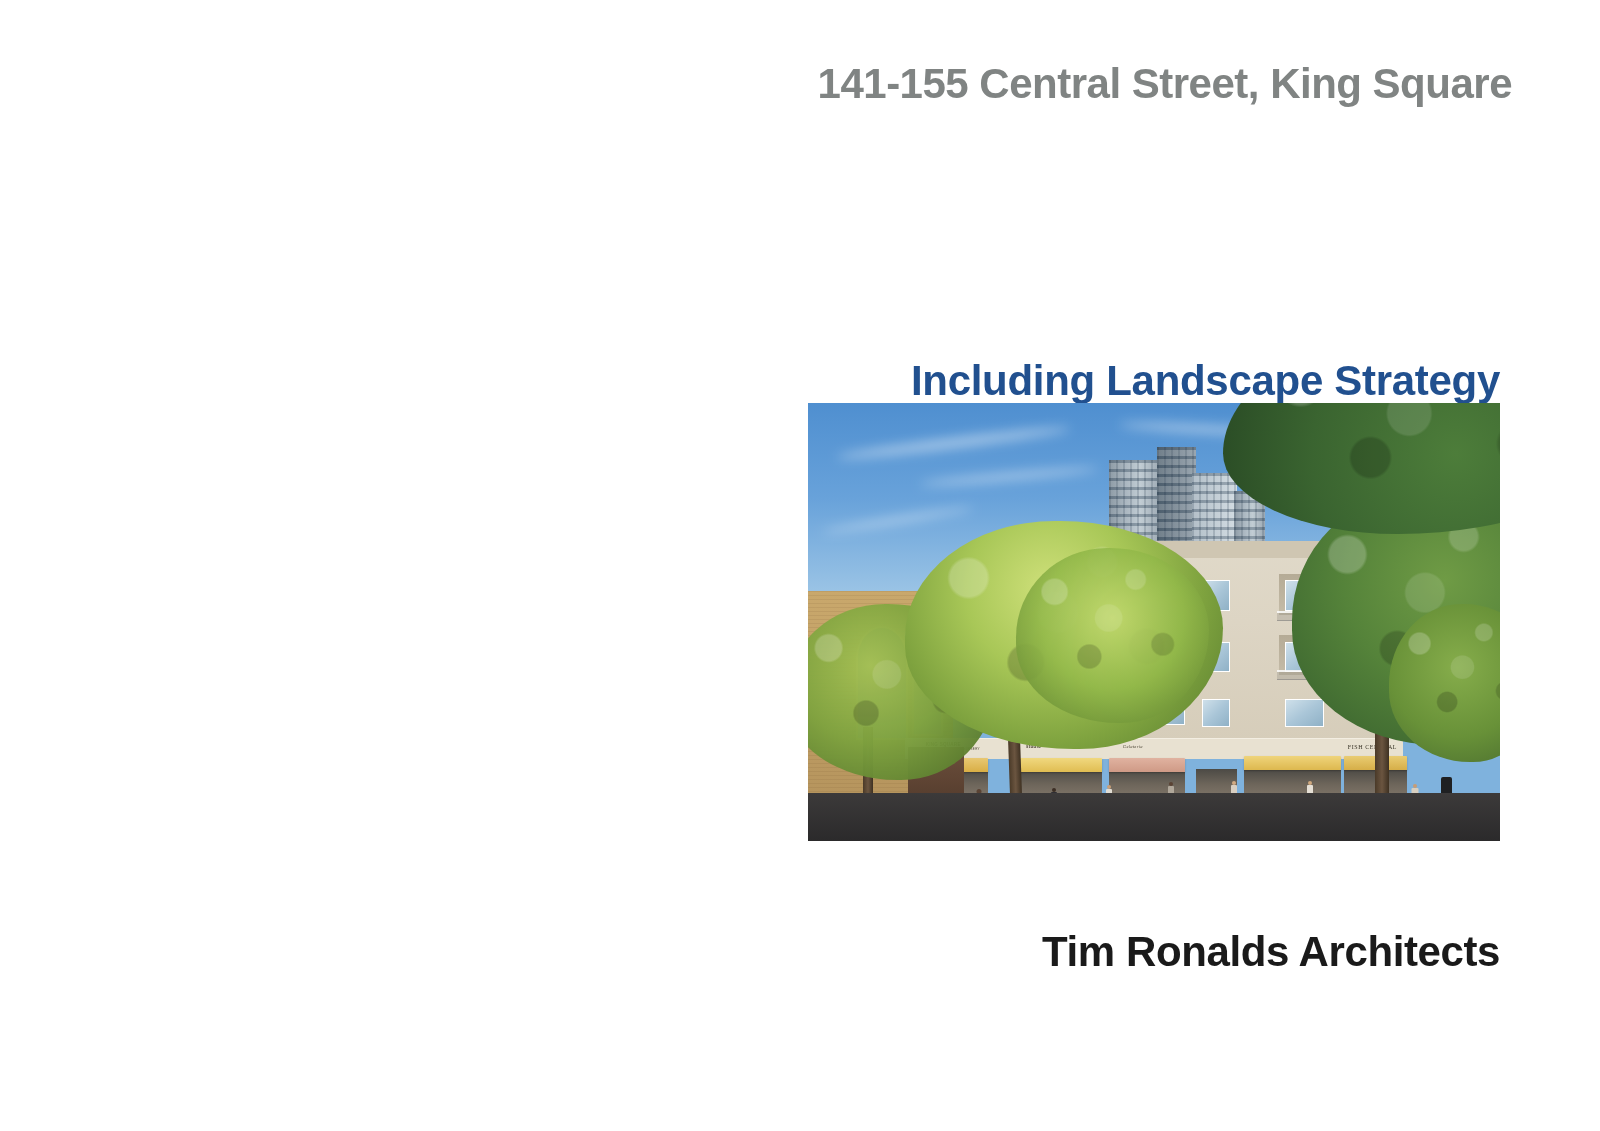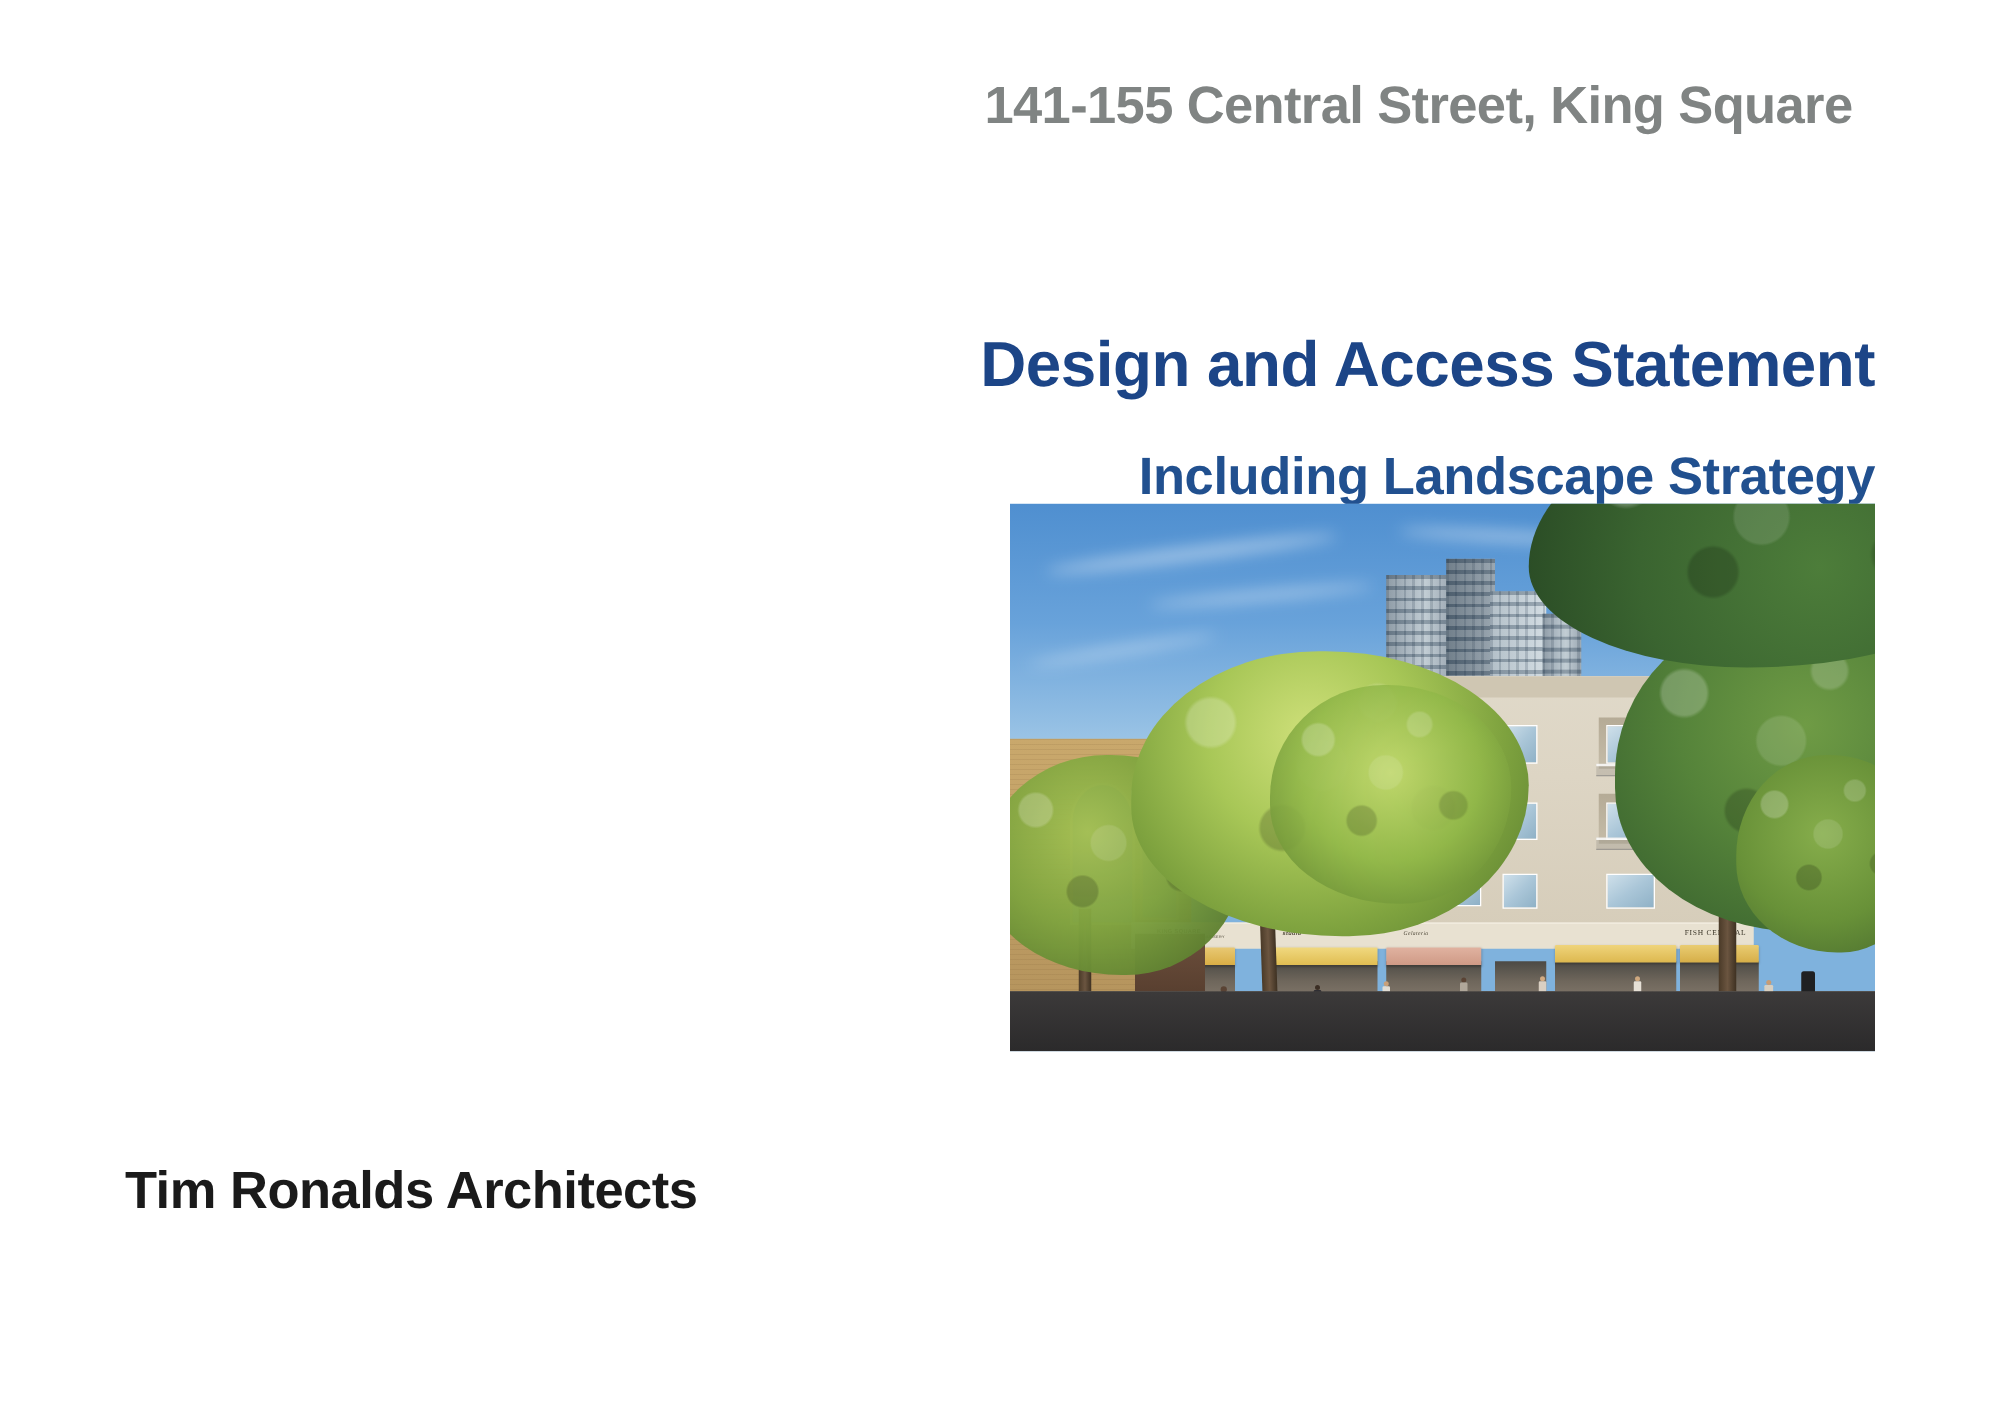--- a/index.html
+++ b/index.html
@@ -18,21 +18,21 @@
   .page {
     position: absolute;
     inset: 0;
     background: #ffffff;
   }
 
   
   .address-line {
     position: absolute;
     top: 60px;
-    right: 118px;
+    right: 88px;
     width: 1400px;
     text-align: right;
     font-size: 42px;
     font-weight: bold;
     letter-spacing: -0.5px;
     color: #808483;
     white-space: nowrap;
   }
 
   
@@ -363,21 +363,21 @@
     background: #1f2022;
     border-radius: 2px;
   }
 
   
   .practice-name {
     position: absolute;
     top: 928px;
     right: 100px;
     width: 1400px;
-    text-align: left;
+    text-align: right;
     font-size: 42px;
     font-weight: bold;
     letter-spacing: -0.4px;
     color: #1a1a1a;
     white-space: nowrap;
   }
   .doc-date {
     position: absolute;
     top: 981px;
     right: 100px;
@@ -390,21 +390,20 @@
     white-space: nowrap;
   }
 </style>
 </head>
 <body>
 
 <div class="page">
 
   <div class="address-line">141-155 Central Street, King Square</div>
 
-  <h1 class="doc-title">Design and Access Statement</h1>
 
   <h2 class="doc-subtitle">Including Landscape Strategy</h2>
 
   <figure class="cover-image" style="margin:0;">
     <div class="scene">
 
       <div class="sky"></div>
       <div class="cloud-wisp cw1"></div>
       <div class="cloud-wisp cw2"></div>
       <div class="cloud-wisp cw3"></div>

